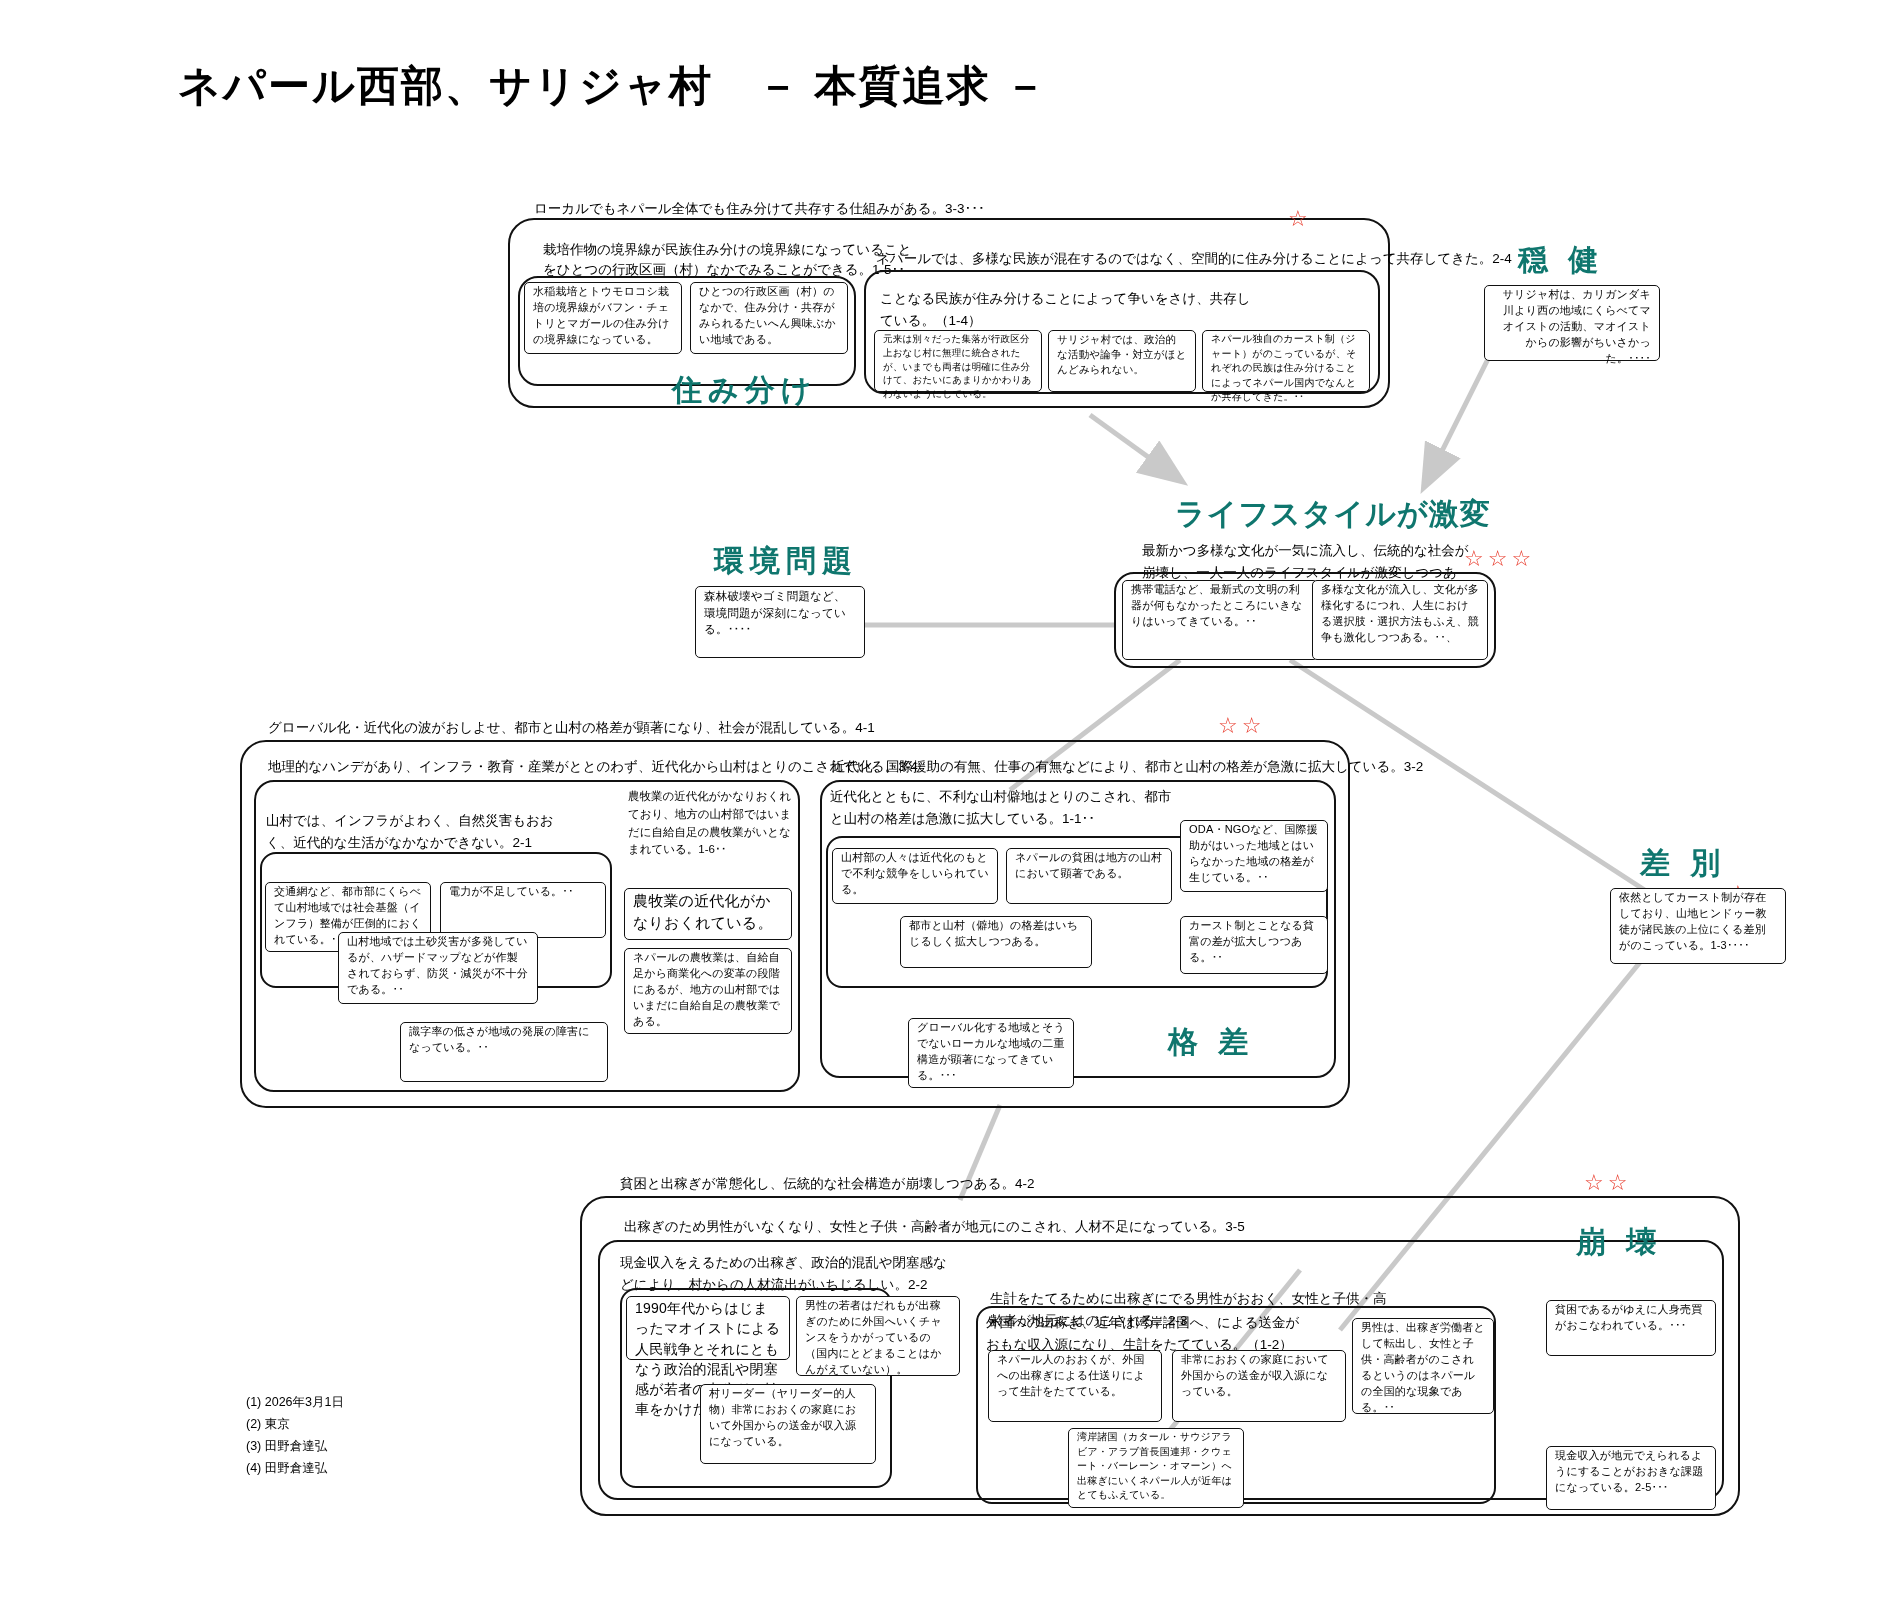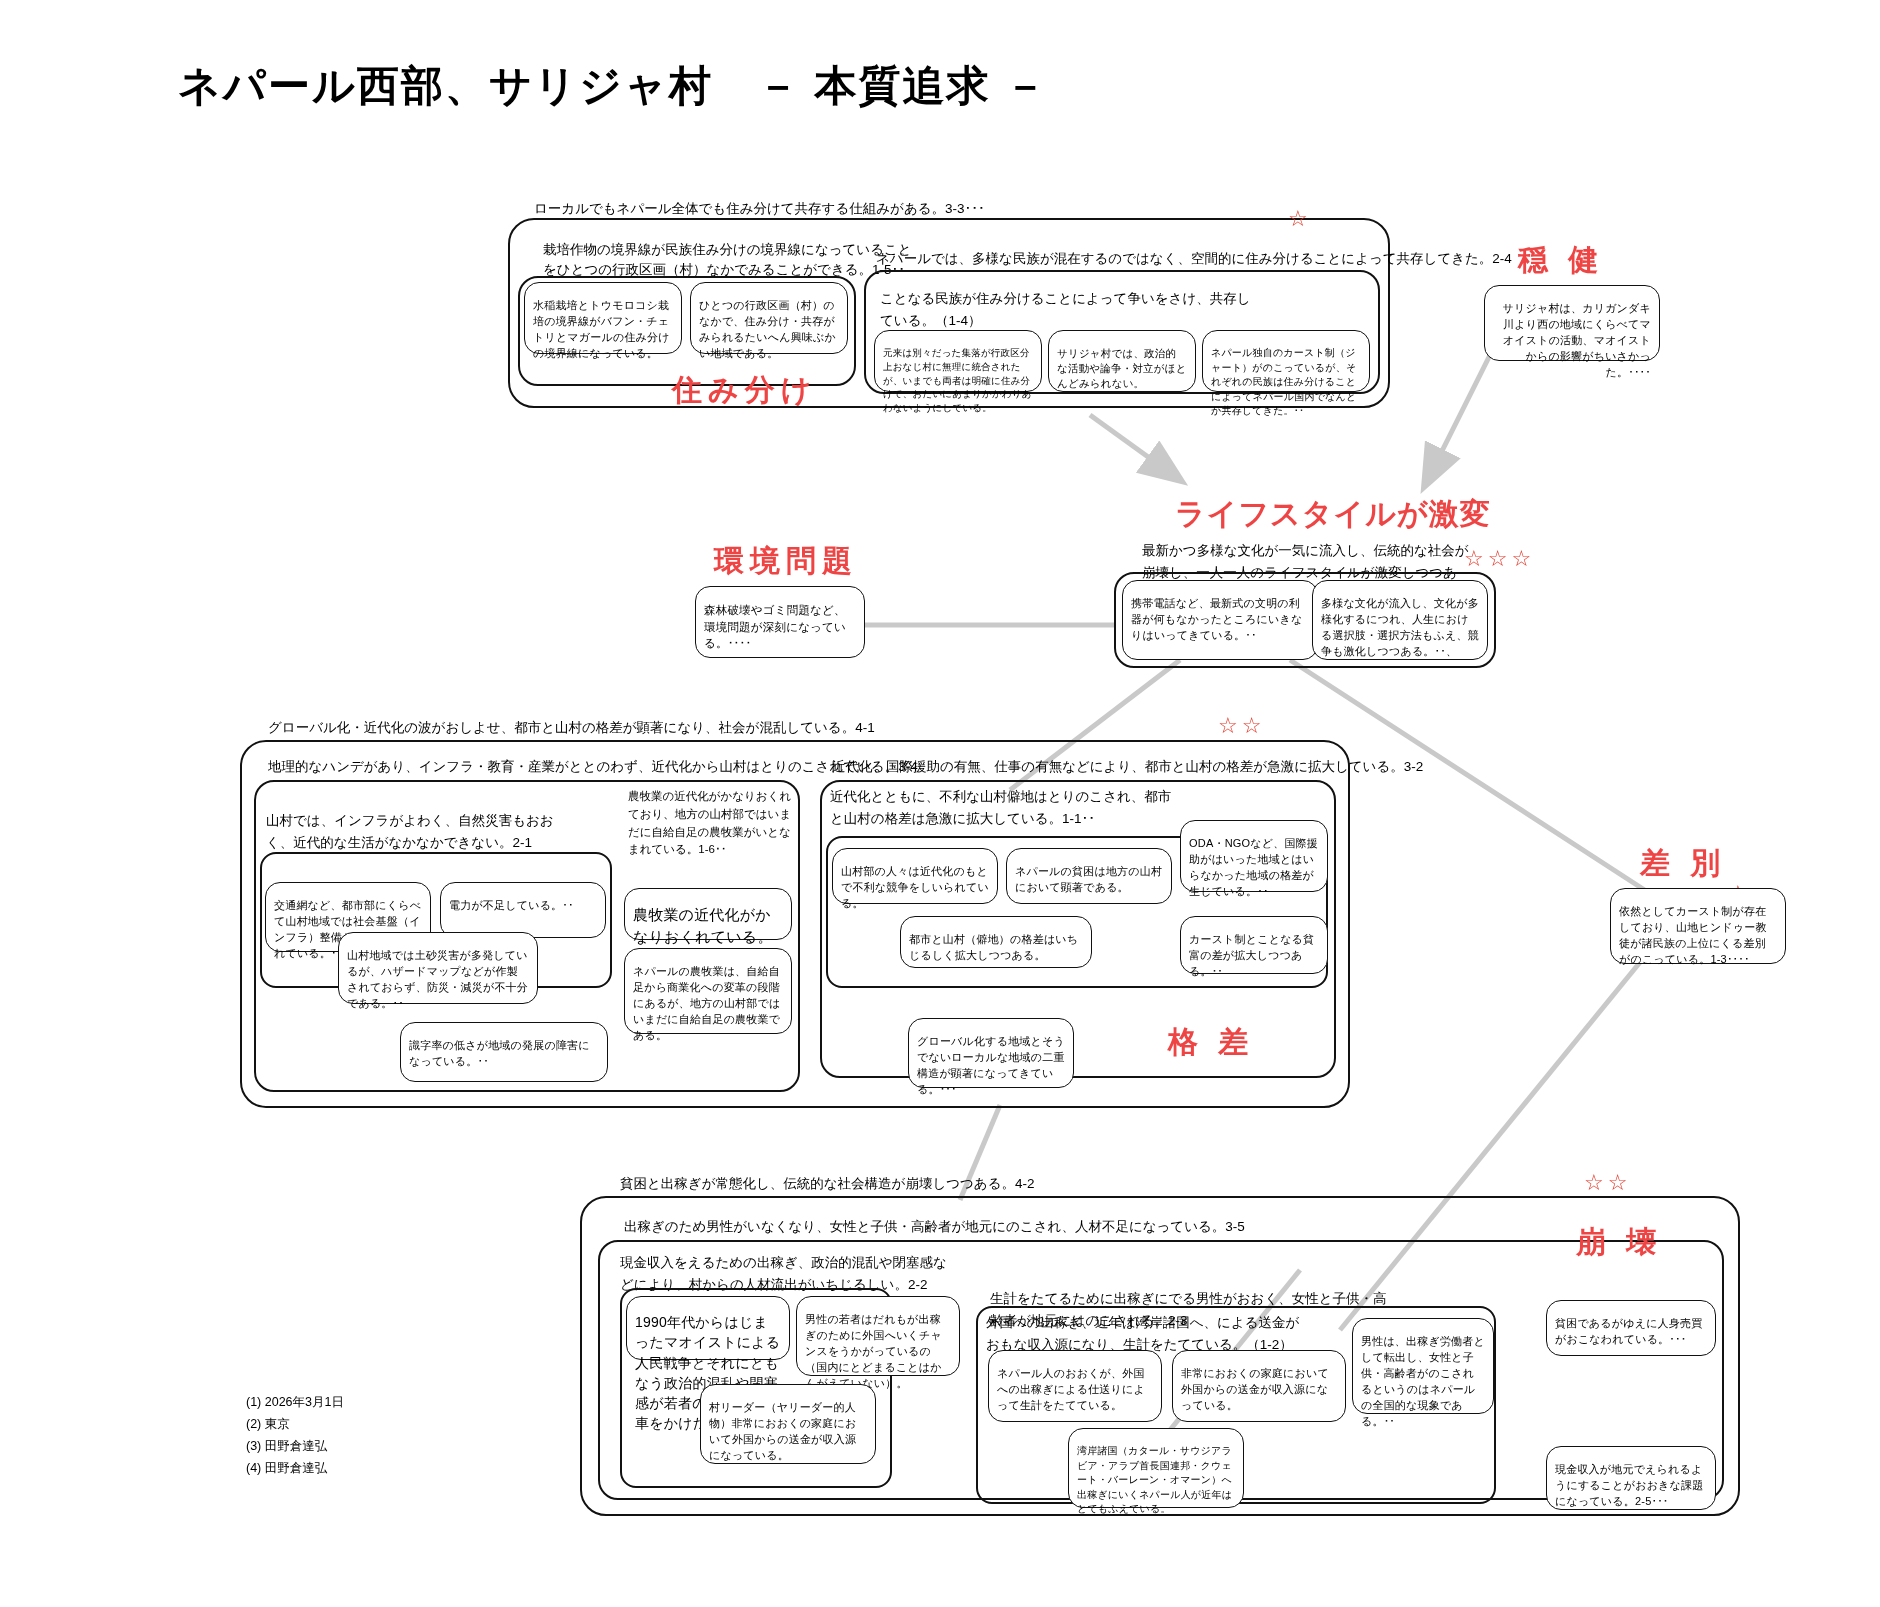--- a/index.html
+++ b/index.html
@@ -44,37 +44,37 @@
     border-radius: 26px;
     background: transparent;
     box-sizing: border-box;
   }
   .group.lvl2 { border-radius: 20px; }
   .group.lvl3 { border-radius: 16px; }
   
   .node {
     position: absolute;
     border: 1px solid #111;
-    border-radius: 15px;
+    border-radius: 5px;
     background: #fff;
     box-sizing: border-box;
     font-size: 12.5px;
     line-height: 1.45;
-    padding: 15px 8px;
+    padding: 1px 8px;
     letter-spacing: 0.2px;
   }
   .caption {
     position: absolute;
     font-size: 13.5px;
     line-height: 1.4;
     white-space: nowrap;
   }
   .redlabel {
     position: absolute;
-    color: #ef4444;
+    color: #0f766e;
     font-weight: bold;
     font-size: 30px;
     letter-spacing: 6px;
     white-space: nowrap;
   }
   .stars {
     position: absolute;
     color: #e8392a;
     font-size: 22px;
     letter-spacing: 4px;

